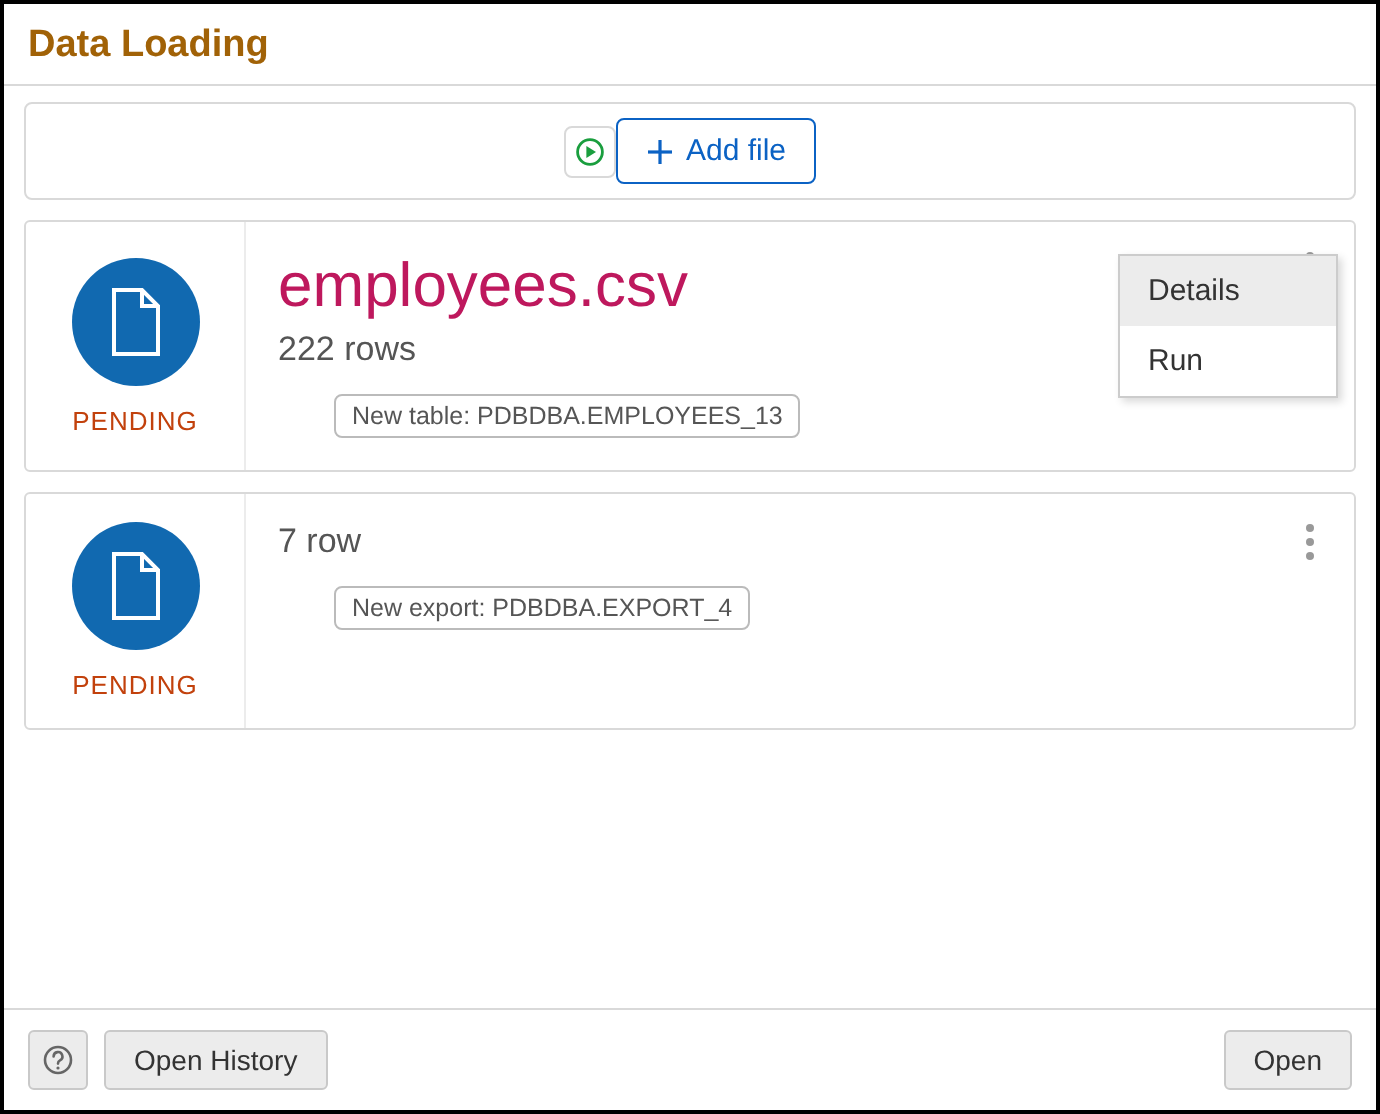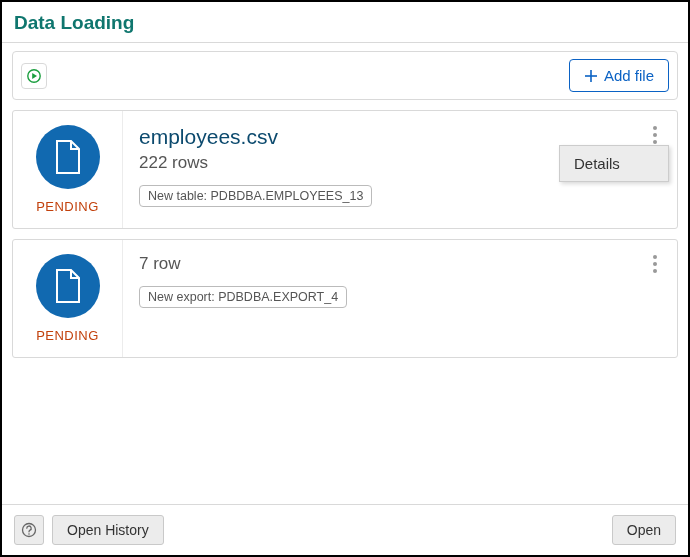--- a/index.html
+++ b/index.html
@@ -18,30 +18,30 @@
     flex-direction: column;
     background: #fff;
   }
   .header {
     padding: 10px 12px 8px 12px;
     border-bottom: 1px solid #d9d9d9;
   }
   .header h1 {
     font-size: 19px;
     font-weight: 600;
-    color: #0f766e;
+    color: #a16207;
   }
   .toolbar {
     margin: 8px 10px 0 10px;
     border: 1px solid #d9d9d9;
     border-radius: 4px;
     display: flex;
     align-items: center;
     padding: 7px 8px;
-    justify-content: space-between;
+    justify-content: center;
   }
   .run-btn {
     width: 26px;
     height: 26px;
     border: 1px solid #d9d9d9;
     border-radius: 4px;
     background: #fff;
     display: flex;
     align-items: center;
     justify-content: center;
@@ -95,37 +95,38 @@
   .status-label {
     font-size: 13px;
     color: #c2410c;
     letter-spacing: 0.5px;
   }
   .card-right {
     flex: 1;
     padding: 14px 16px 16px 16px;
   }
   .filename {
-    font-size: 21px;
-    color: #0c4a6e;
+    font-size: 31px;
+    color: #be185d;
     font-weight: 400;
     margin-bottom: 4px;
   }
   .rowcount {
     font-size: 17px;
     color: #555;
     margin-bottom: 12px;
   }
   .tabletag {
     display: inline-block;
     border: 1px solid #bbb;
     border-radius: 4px;
     padding: 3px 8px;
     font-size: 12.5px;
     color: #555;
+    margin-left: 28px;
   }
   .kebab {
     position: absolute;
     top: 12px;
     right: 10px;
     width: 24px;
     height: 24px;
     display: flex;
     align-items: center;
     justify-content: center;
@@ -134,21 +135,21 @@
     font-size: 18px;
     line-height: 4px;
     flex-direction: column;
     gap: 3px;
   }
   .kebab span {
     width: 4px; height: 4px; background: #999; border-radius: 50%;
   }
   .menu {
     position: absolute;
-    top: 34px;
+    top: 16px;
     right: 8px;
     width: 110px;
     background: #fff;
     border: 1px solid #ccc;
     box-shadow: 2px 2px 4px rgba(0,0,0,0.15);
     z-index: 10;
   }
   .menu-item {
     padding: 9px 14px;
     font-size: 15px;
@@ -233,20 +234,21 @@
         <div class="rowcount">222 rows</div>
         <div class="tabletag">New table: PDBDBA.EMPLOYEES_13</div>
       </div>
       <div class="kebab">
         <span></span>
           <span></span>
           <span></span>
       </div>
       <div class="menu">
         <div class="menu-item hover">Details</div>
+        <div class="menu-item">Run</div>
       </div>
     </div>
 
     <div class="card">
       <div class="card-left">
         <div class="file-circle">
           <svg width="30" height="36" viewBox="0 0 30 36">
             <path d="M4 2 H18 L26 10 V34 H4 Z" fill="none" stroke="#fff" stroke-width="2"></path>
             <path d="M18 2 V10 H26" fill="none" stroke="#fff" stroke-width="2"></path>
           </svg>

